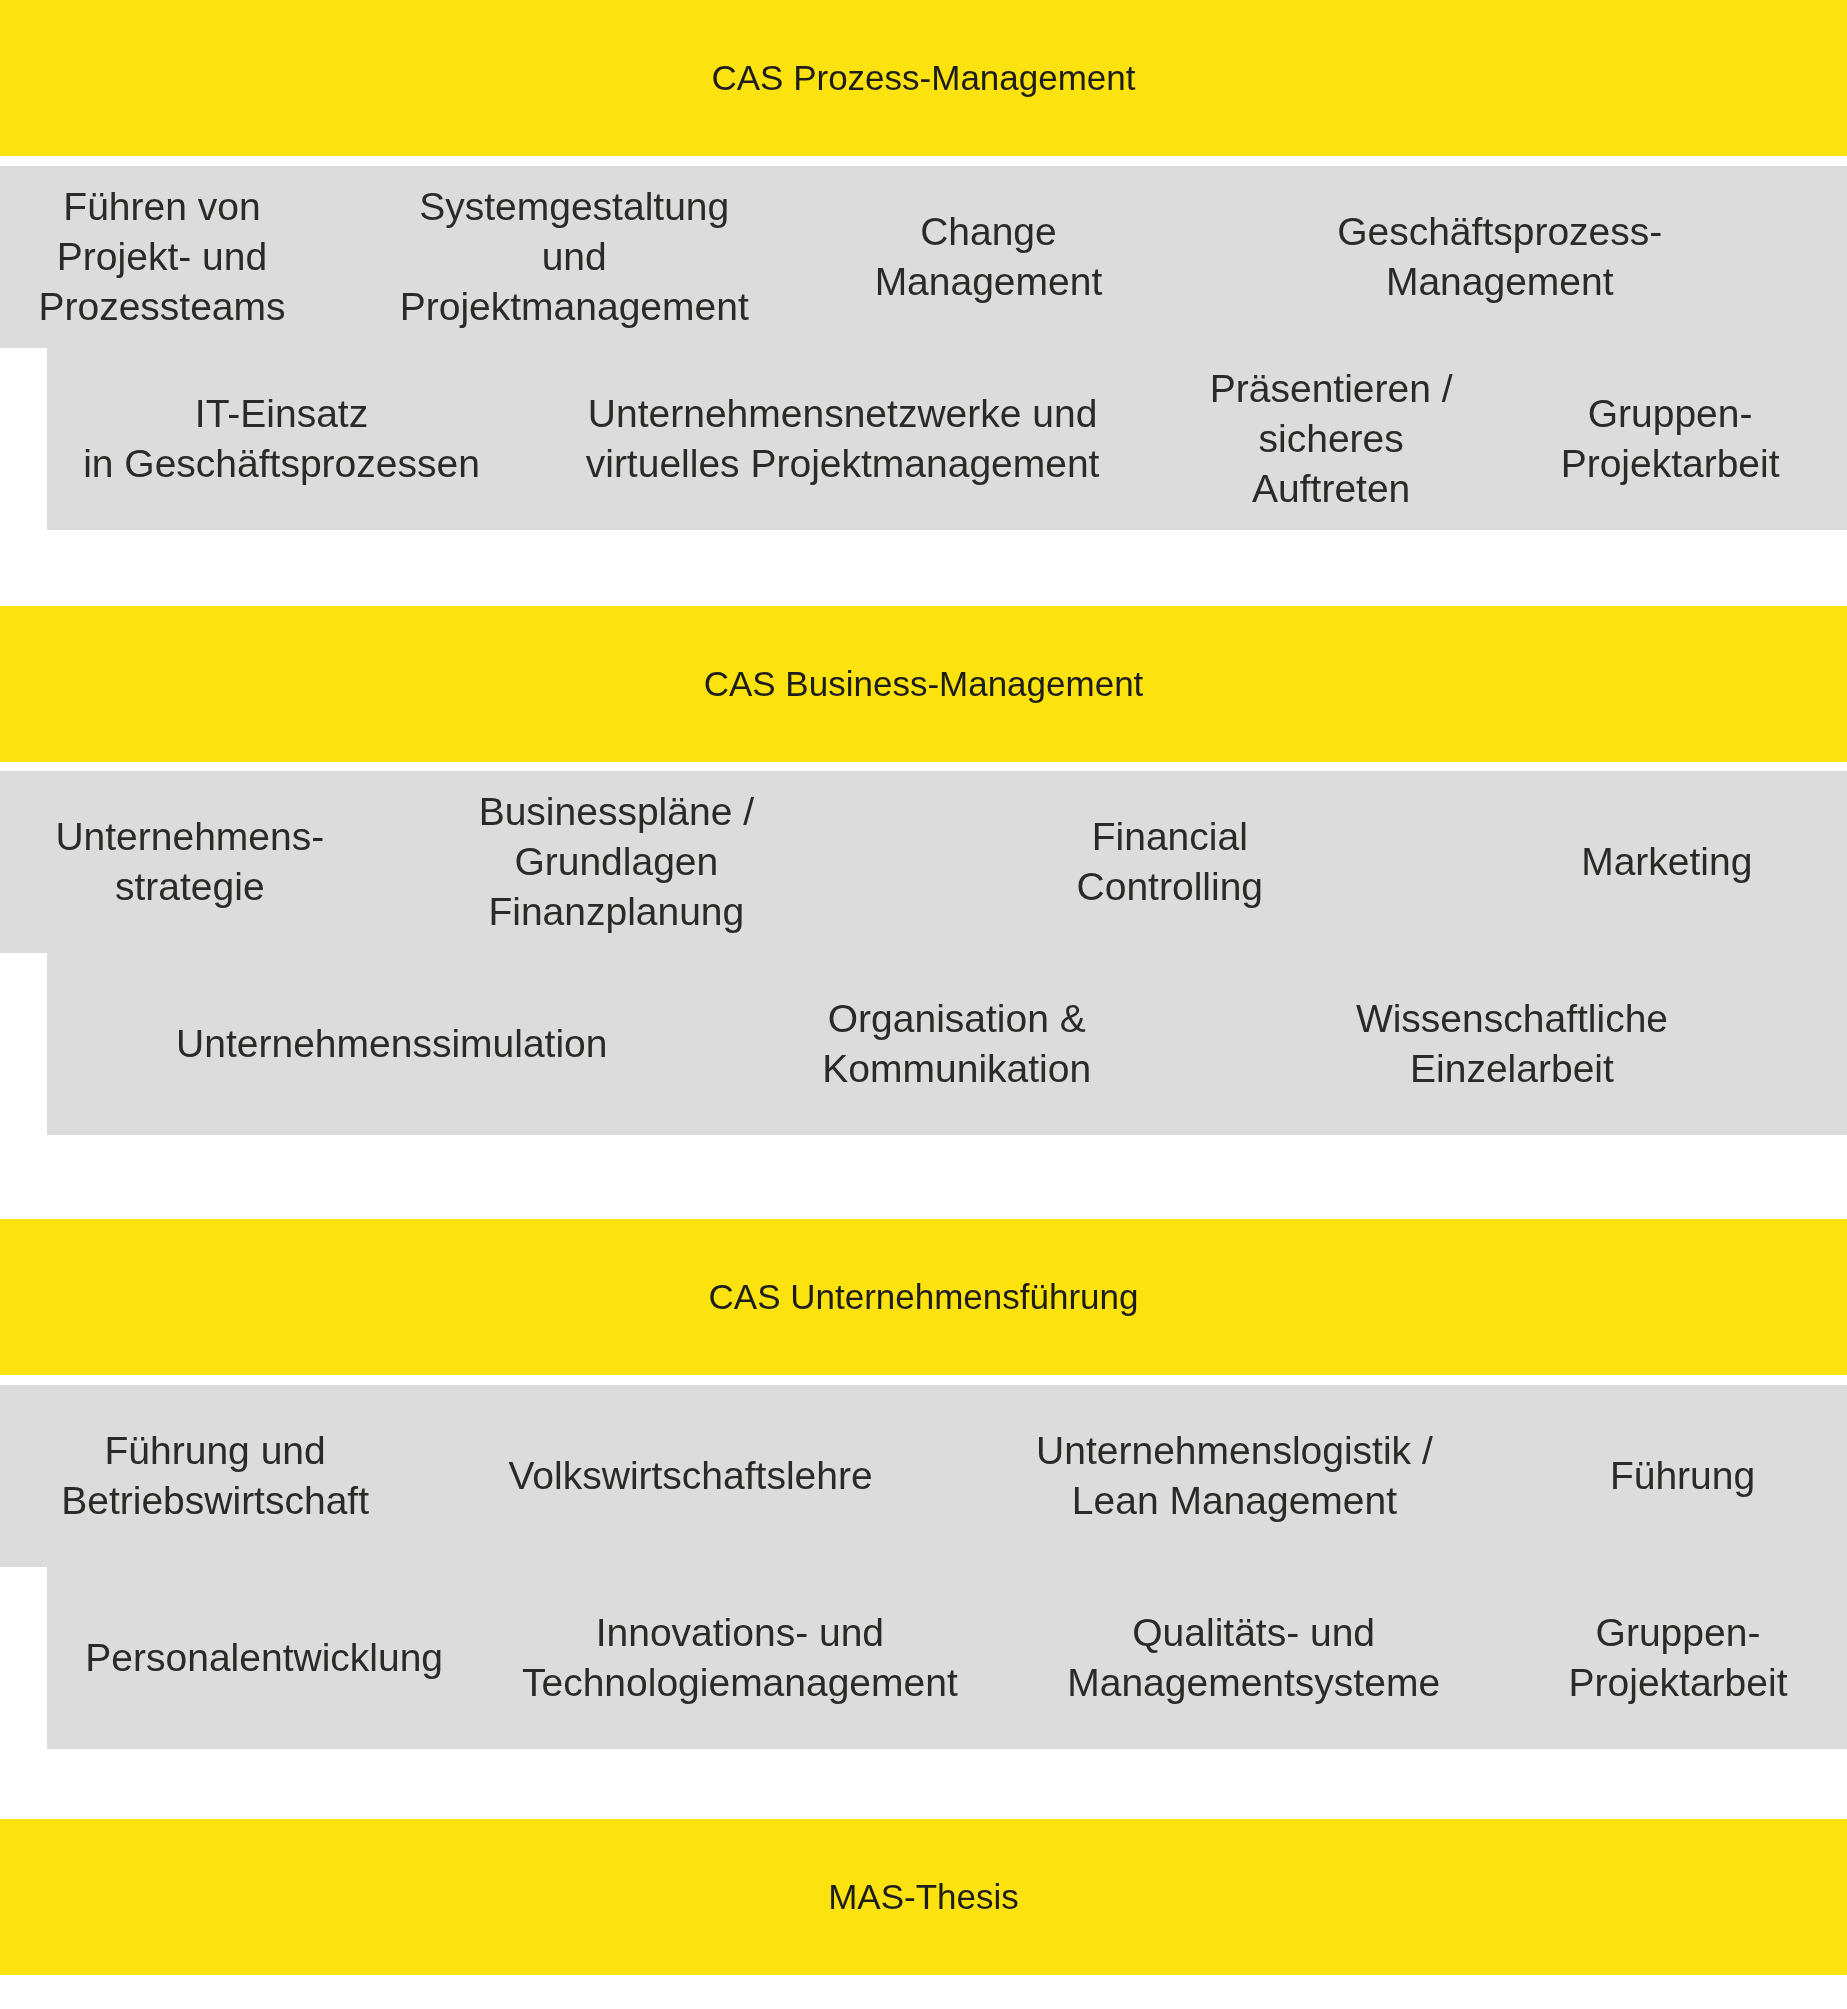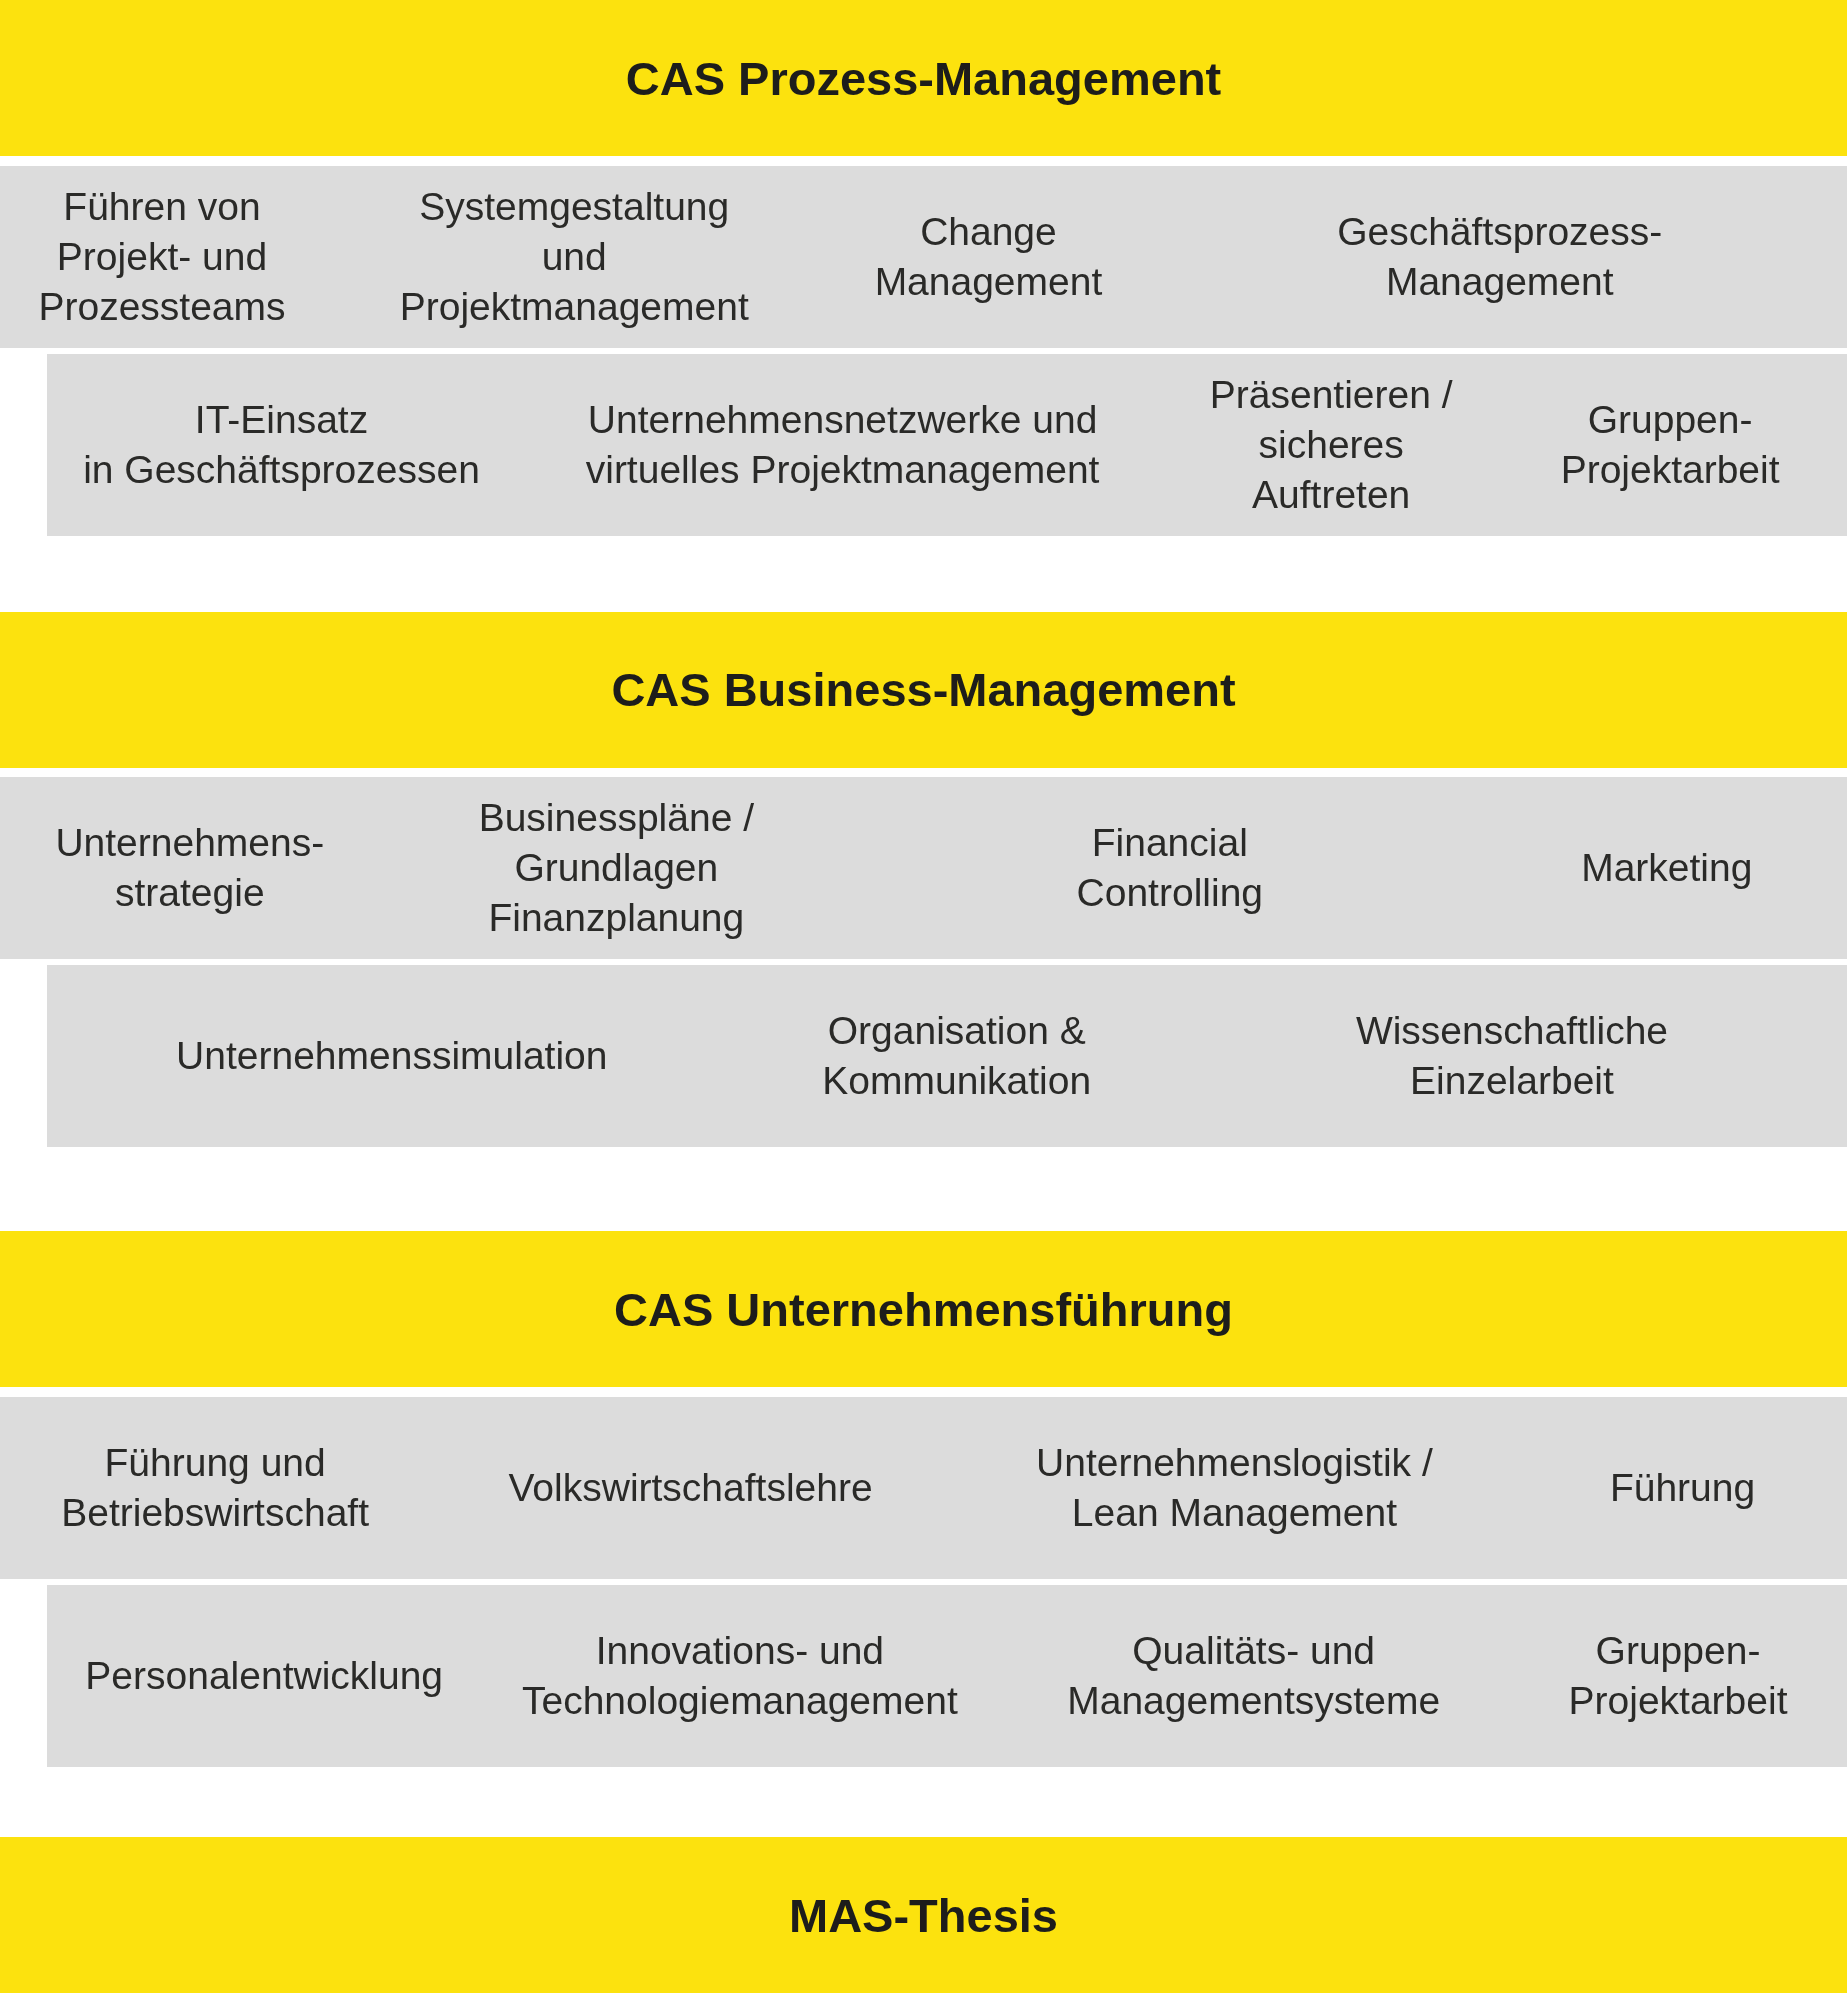--- a/index.html
+++ b/index.html
@@ -15,34 +15,34 @@
     overflow: hidden;
   }
   .band {
     height: 156px;
     background: #fce20e;
     display: flex;
     align-items: center;
     justify-content: center;
   }
   .band-title {
-    font-size: 47px;
-    font-weight: 700;
+    font-size: 35px;
+    font-weight: 400;
     color: #1d1d1b;
     letter-spacing: 0px;
   }
   .section { margin: 0; }
   .section.s2 { margin-top: 76px; }
   .section.s3 { margin-top: 84px; }
   .row {
     display: flex;
     height: 182px;
     margin-top: 9.7px;
   }
-  .row + .row { margin-top: 6px; padding-left: 47px; }
+  .row + .row { margin-top: 0; padding-left: 47px; }
   .box {
     background: #dcdcdc;
     display: flex;
     align-items: center;
     justify-content: center;
     text-align: center;
     box-sizing: border-box;
     padding: 0 8px;
   }
   .box-label {

